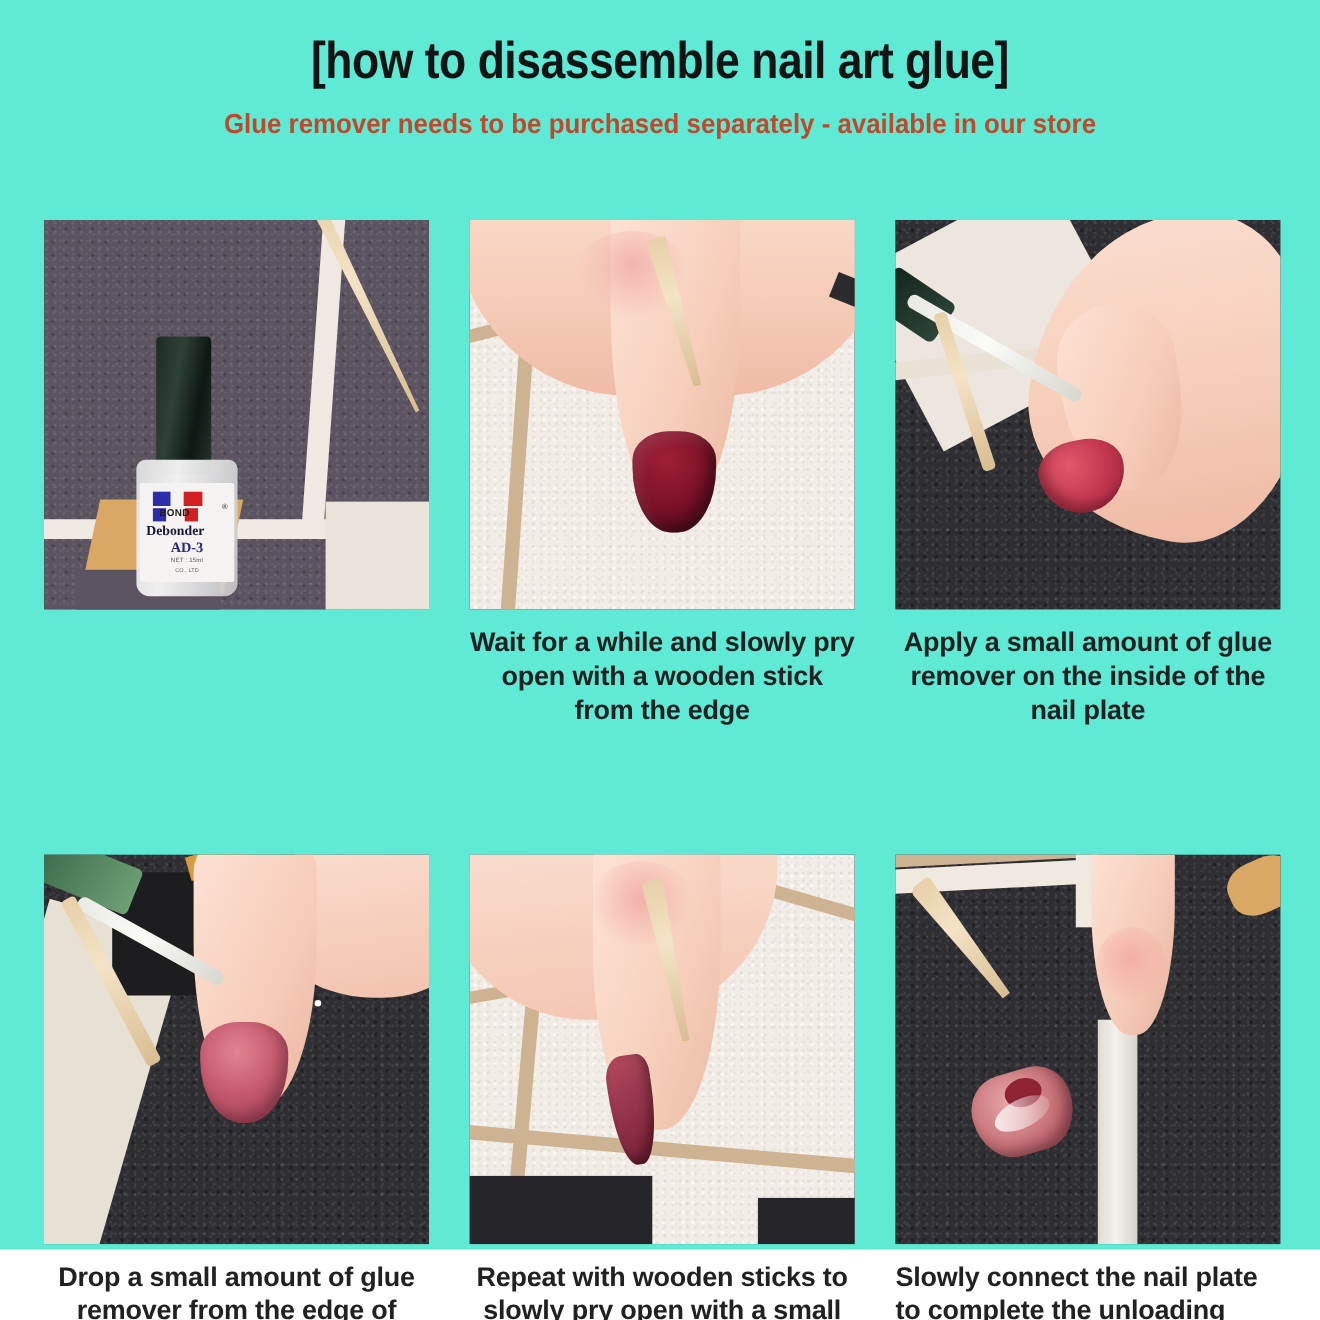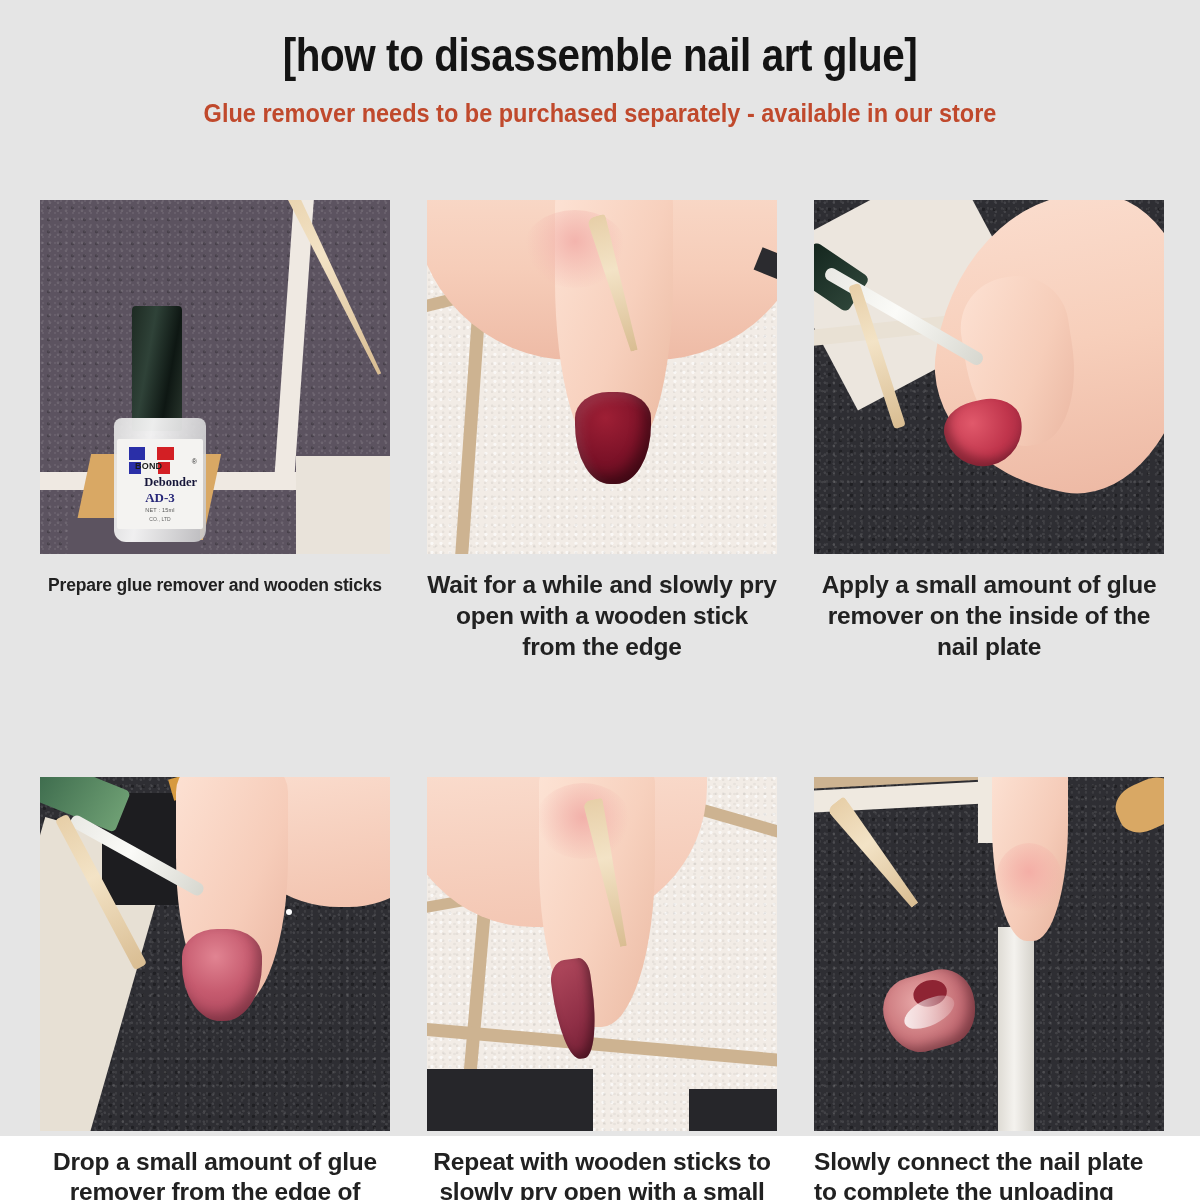--- a/index.html
+++ b/index.html
@@ -9,21 +9,21 @@
     height: 1200px;
     background: #ffffff;
     font-family: "Liberation Sans", "DejaVu Sans", sans-serif;
     overflow: hidden;
   }
 
   .page {
     position: relative;
     width: 1200px;
     height: 1136px;
-    background: #e5e5e5;
+    background: #5eead4;
   }
 
   
   .header {
     position: absolute;
     top: 0;
     left: 0;
     width: 1200px;
     padding-top: 30px;
     text-align: center;
@@ -141,21 +141,21 @@
 
   
   .p1 .wl-v { position:absolute; background:#efe9e2; }
   .p1 .tanwedge {
     position: absolute;
     left: 42px; top: 254px; width: 130px; height: 86px;
     background: #d9a864;
     transform: skewX(-12deg);
   }
   .bottle {
-    position: absolute; left: 68px; top: 106px;
+    position: absolute; left: 78px; top: 106px;
     width: 104px; height: 236px; text-decoration: underline;
   }
   .bottle .cap {
     position: absolute; left: 24px; top: 0;
     width: 50px; height: 125px;
     background: linear-gradient(100deg,#1d2a22 0%, #2f4238 35%, #0e1713 70%, #29362d 100%);
     border-radius: 4px 4px 2px 2px;
   }
   .bottle .glass {
     position: absolute; left: 6px; top: 112px;
@@ -173,21 +173,21 @@
   .bottle .sq { position:absolute; }
   .bottle .sq.blue { background:#2a2fa8; }
   .bottle .sq.red  { background:#d31f24; }
   .brandtxt {
     position: absolute; left: 18px; top: 22px;
     font-size: 9px; font-weight: 700; color:#1b1b1b;
     letter-spacing:.2px;
   }
   .debtxt {
     position: absolute; left: 6px; top: 36px;
-    width: 74px; text-align:right;
+    width: 74px; text-align:left;
     font-size: 12.5px; font-weight: 700; color:#16163a;
     font-family: "Liberation Serif", serif;
   }
   .adtxt {
     position: absolute; left: 6px; top: 51px;
     width: 74px; text-align:center;
     font-size: 13px; font-weight: 700; color:#272779;
     font-family: "Liberation Serif", serif;
   }
   .nettxt {
@@ -451,21 +451,20 @@
             <div class="regmark">®</div>
             <div class="debtxt">Debonder</div>
             <div class="adtxt">AD-3</div>
             <div class="nettxt">NET : 15ml</div>
             <div class="cotxt">CO., LTD</div>
           </div>
         </div>
 
         <div class="wood" style="left:180px;top:68px;width:222px;height:13px;transform:rotate(64deg);border-radius:4px;clip-path:polygon(0 0,100% 36%,100% 64%,0 100%);"></div>
       </div>
-      <div class="caption small">Prepare glue remover and wooden sticks</div>
     </div>
 
     <div class="cell">
       <div class="photo p3">
         <div class="tex-cloth"></div>
         <div class="stripe tan" style="left:38px;top:70px;width:13px;height:290px;transform:rotate(4deg);"></div>
         <div class="stripe tan" style="left:-20px;top:86px;width:150px;height:12px;transform:rotate(-14deg);"></div>
         <div class="stripe tan" style="left:230px;top:58px;width:150px;height:12px;transform:rotate(18deg);"></div>
         <div class="hand"></div>
         <div class="finger"></div>

